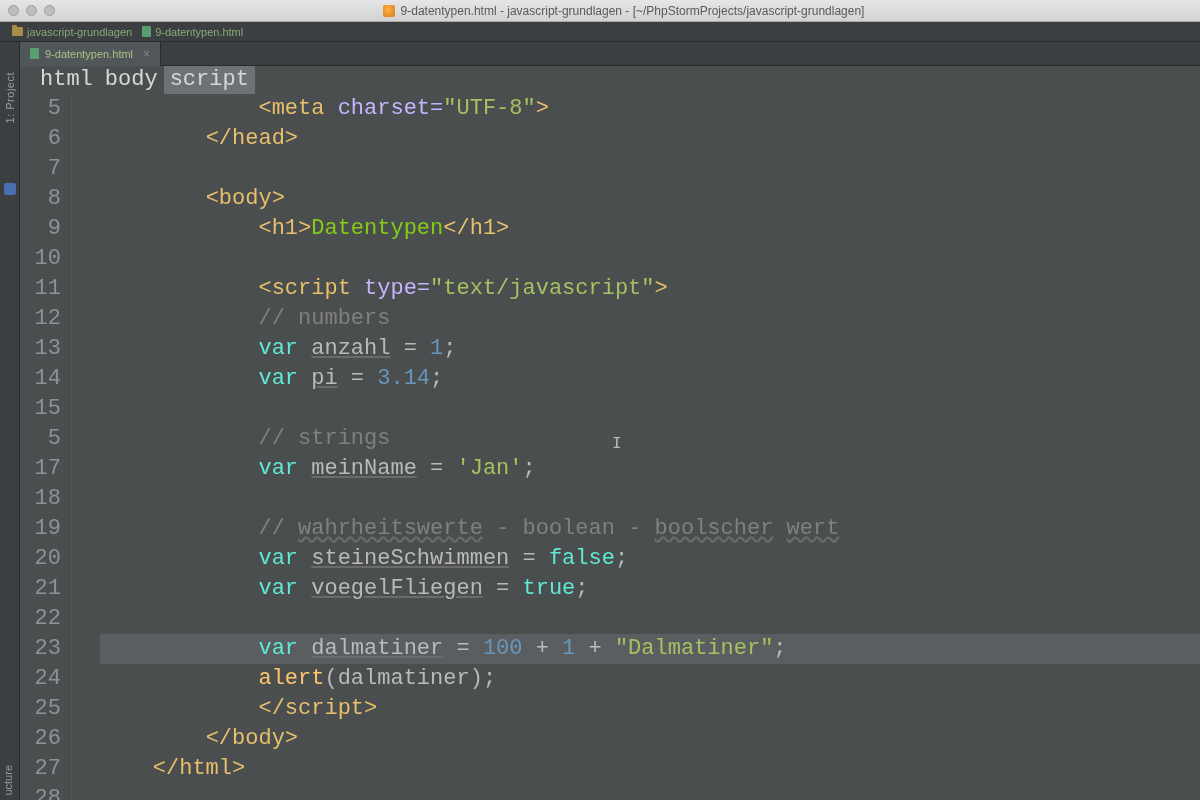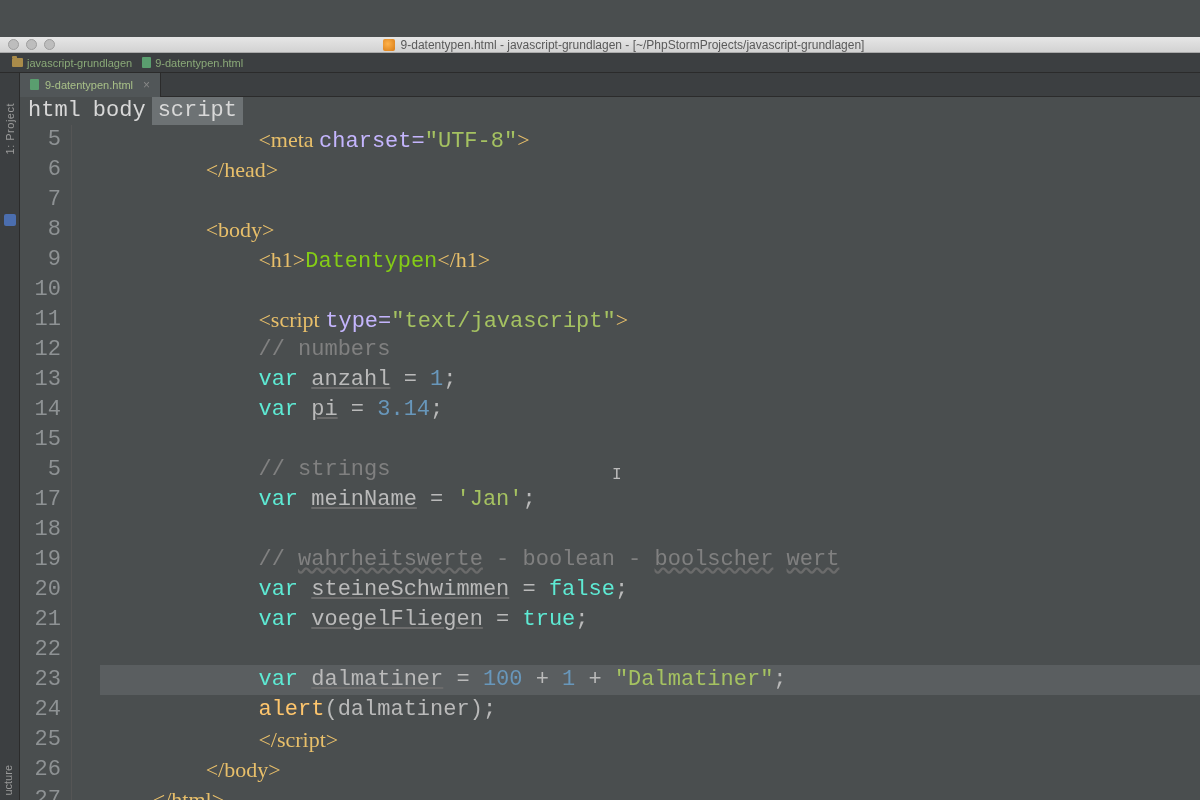--- a/index.html
+++ b/index.html
@@ -8,27 +8,26 @@
     background: #4a4e4f;
     width: 1200px;
     height: 800px;
     overflow: hidden;
     color: #c0c0c0;
     font-size: 13px;
   }
 
   
   .titlebar {
-    height: 16px;
+    height: 22px;
     background: linear-gradient(#e6e6e6, #d2d2d2);
     display: flex;
     align-items: center;
     padding: 0 8px;
     border-bottom: 1px solid #aaa;
-    margin-top: 37px;
   }
   .traffic-lights { display: flex; gap: 7px; }
   .light { width: 11px; height: 11px; border-radius: 50%; background: #bdbdbd; border: 0.5px solid #9e9e9e; }
   .title-text {
     flex: 1;
     text-align: center;
     font-family: -apple-system, "Helvetica Neue", Arial, sans-serif;
     font-size: 12px;
     color: #5a5a5a;
     display: flex;
@@ -105,21 +104,21 @@
     color: #a8c088;
   }
   .tab .file-icon { width: 9px; height: 11px; background: #5a9e6f; border-radius: 1px; }
   .tab .close { color: #888; font-size: 12px; margin-left: 4px; }
 
   .breadcrumb {
     height: 28px;
     display: flex;
     align-items: center;
     background: #4a4e4f;
-    padding-left: 2px;
+    padding-left: 14px;
   }
   .crumb {
     font-size: 22px;
     color: #d8d8d8;
     padding: 1px 6px 3px 6px;
   }
   .crumb.sel { background: #6d7274; }
 
   .code-area {
     flex: 1;
@@ -155,21 +154,21 @@
   .caret-indicator {
     position: absolute;
     width: 1px;
     height: 18px;
     color: #bbb;
     font-size: 16px;
     pointer-events: none;
   }
 
   
-  .tag   { color: #e8bf6a; font-family: Liberation Serif, serif; }
+  .tag   { color: #e8bf6a; }
   .attr  { color: #c4b5fd; }
   .str   { color: #a5c261; }
   .kw    { color: #5eead4; }
   .ident { color: #bababa; }
   .ident-u { color: #bababa; text-decoration: underline; text-decoration-color: #6b6b6b; }
   .num   { color: #6897bb; }
   .com   { color: #808080; }
   .com-u { color: #808080; text-decoration: underline wavy #6b6b6b; }
   .punc  { color: #bababa; }
   .fn    { color: #ffc66d; }

